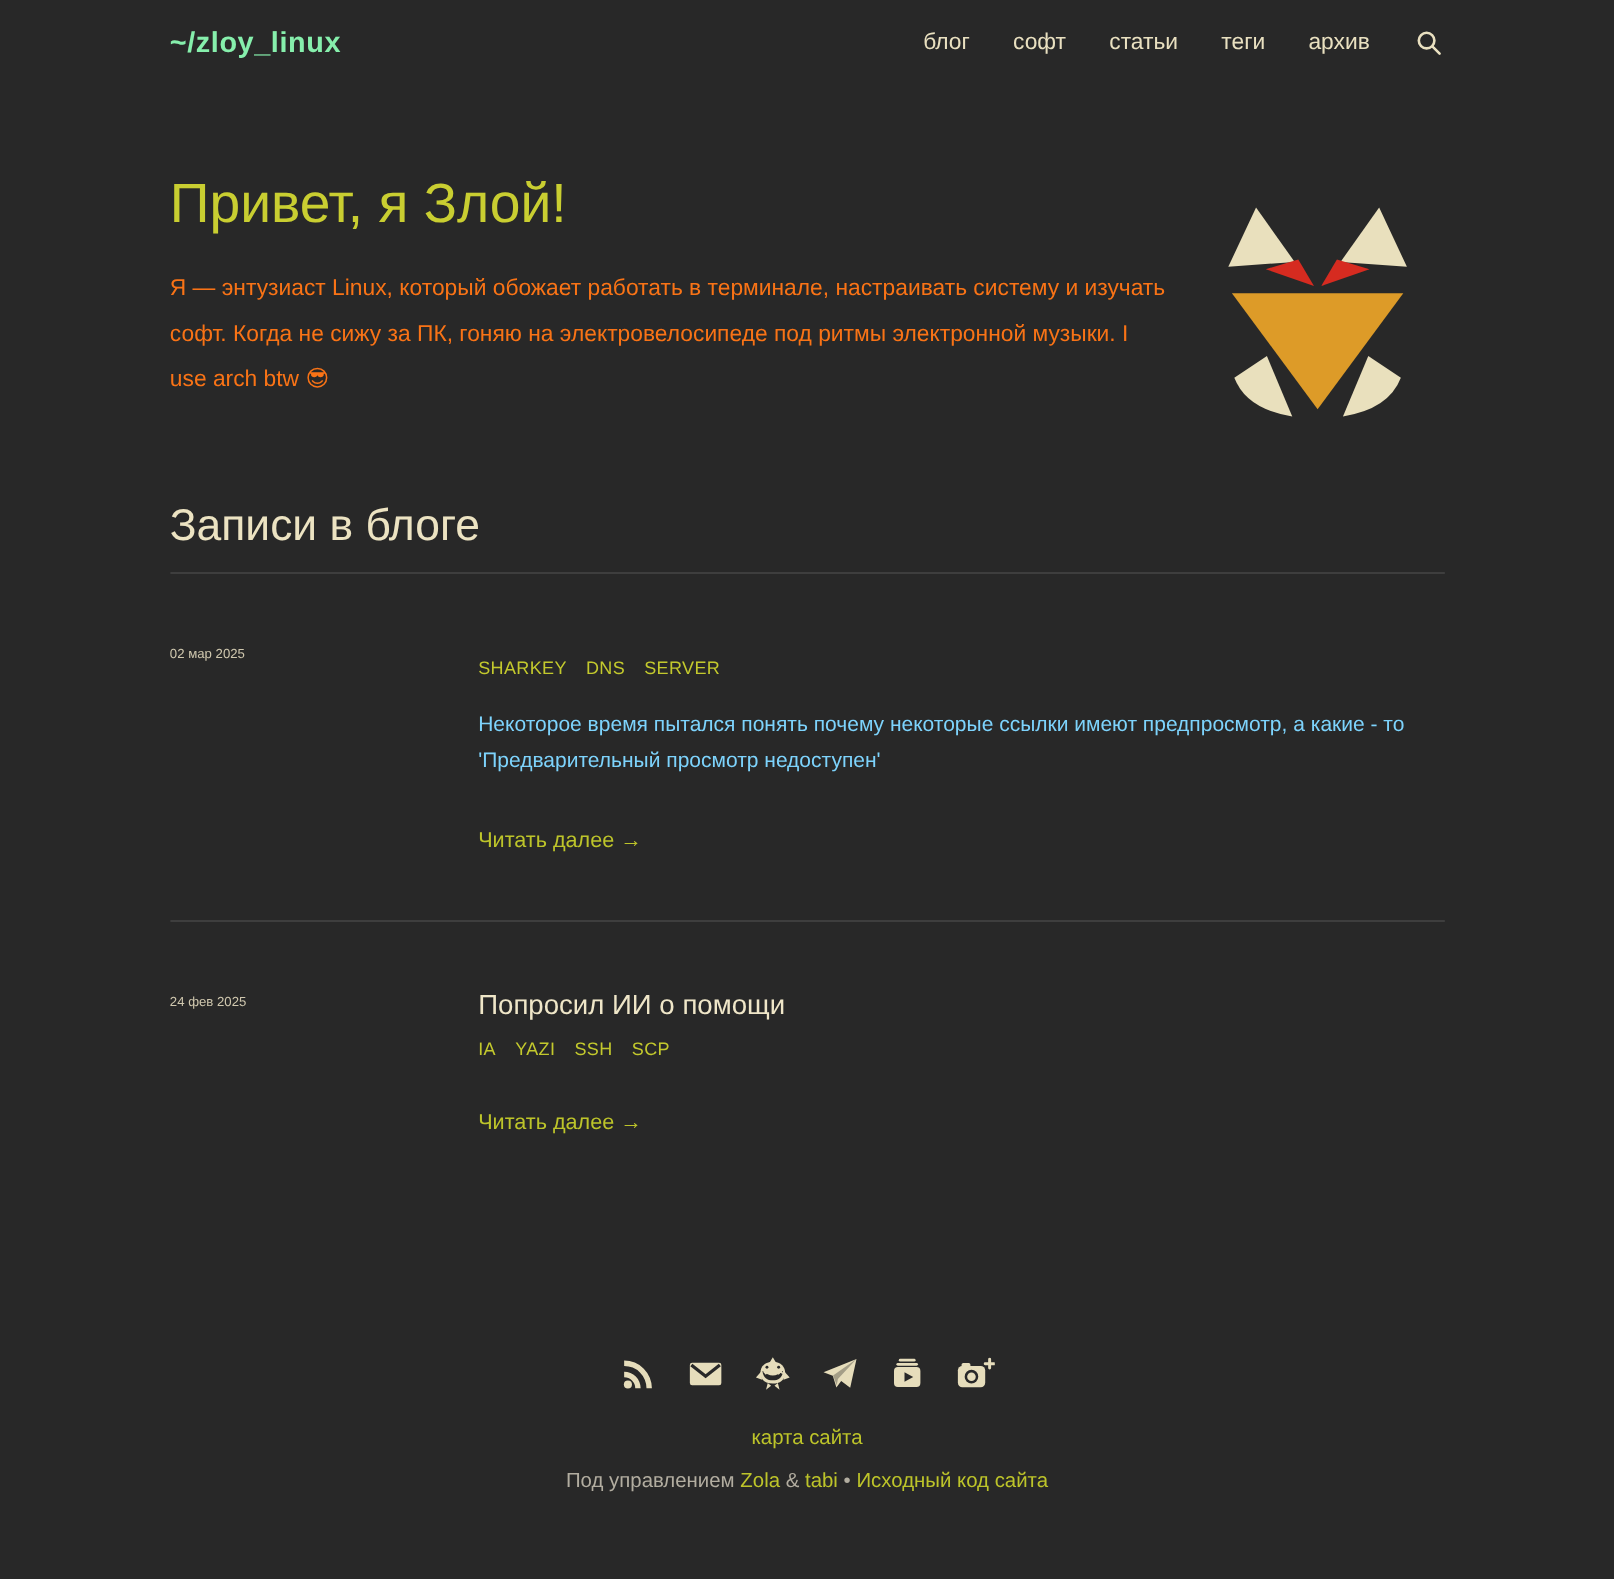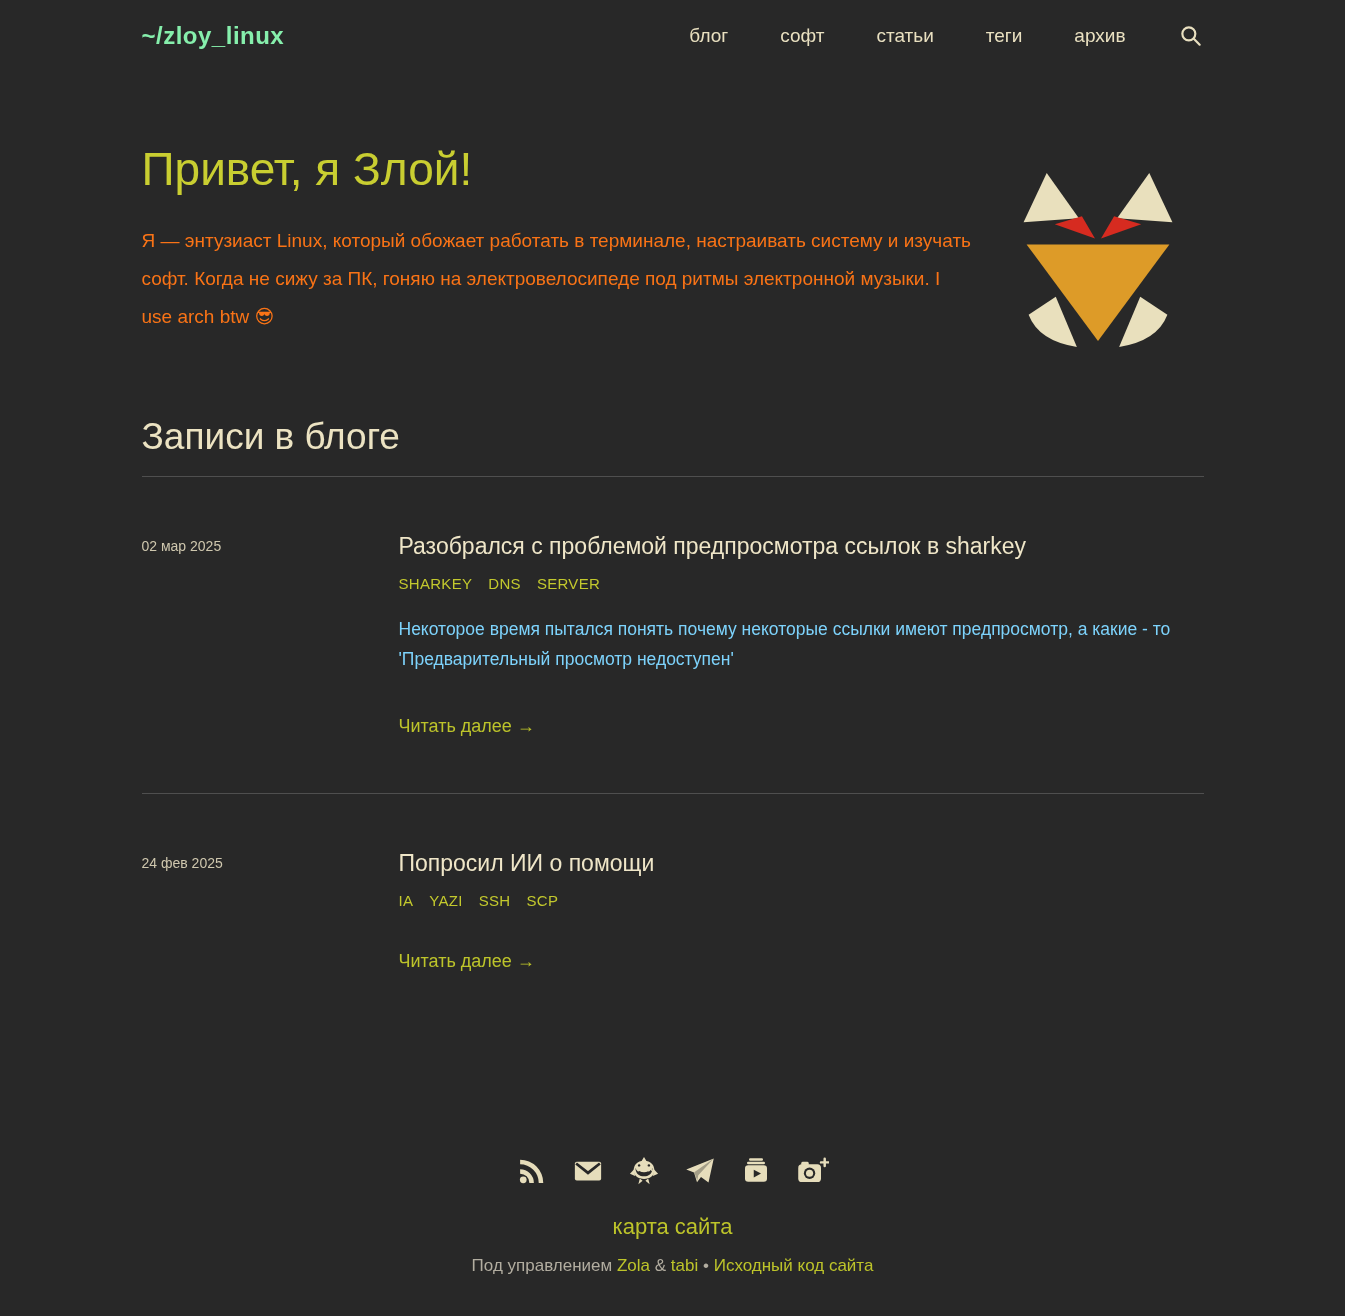--- a/index.html
+++ b/index.html
@@ -9,50 +9,50 @@
     font-family:"Liberation Sans","DejaVu Sans",sans-serif;
     width:1345px;
     min-height:1316px;
   }
   a{text-decoration:none;cursor:pointer;}
   .container{width:1062px;margin:0 auto;}
 
   
   .site-header{display:flex;justify-content:space-between;align-items:center;padding-top:22px;}
   .site-title{font-size:24px;color:#86efac;font-weight:700;letter-spacing:0.5px;}
-  .main-nav{display:flex;align-items:center;gap:52px;font-size:19px;color:#e9e0c0;}
+  .main-nav{display:flex;align-items:center;gap:36px;font-size:19px;color:#e9e0c0;}
   .main-nav a{color:#e9e0c0;}
   .search-btn{display:flex;align-items:center;color:#e9e0c0;background:none;border:none;padding:0;cursor:pointer;}
 
   
   .hero{display:flex;justify-content:space-between;margin-top:92px;}
   .hero-text{width:830px;}
   .hero-title{font-size:46px;font-weight:400;color:#c9ce31;margin:0 0 26px 0;}
   .hero-bio{font-size:19px;line-height:38px;margin:0;color:#f97316;}
   .fox-logo{margin-top:30px;margin-right:28px;flex-shrink:0;}
 
   
   .section-title{font-size:37px;font-weight:400;color:#ece3c2;margin:64px 0 18px 0;}
   .divider{border:none;border-top:1px solid #4f4f4f;margin:0;}
   .post{display:flex;padding:56px 0 56px 0;}
   .post + .post{border-top:1px solid #4f4f4f;}
-  .post-date{width:257px;flex-shrink:0;font-size:14px;color:#cfc7ae;padding-top:5px;}
+  .post-date{width:257px;flex-shrink:0;font-size:11px;color:#cfc7ae;padding-top:5px;}
   .post-body{flex:1;}
   .post-title{font-size:23px;font-weight:400;color:#efe6c8;margin:0;}
   .post-title a{color:#efe6c8;}
   .post-tags{display:flex;gap:16px;margin-top:15px;font-size:15px;letter-spacing:0.3px;}
   .post-tags a{color:#c3c92d;text-transform:uppercase;}
   .post-excerpt{font-size:17.5px;line-height:30px;color:#7dd3fc;margin:22px 0 0 0;max-width:800px;}
   .read-more{display:inline-block;margin-top:42px;font-size:18px;color:#bdc42a;}
 
   
   .site-footer{margin-top:128px;text-align:center;padding-bottom:26px;}
   .social-row{display:flex;justify-content:center;align-items:center;gap:26px;color:#e6ddbb;}
   .social-row a{color:#e6ddbb;display:inline-flex;}
-  .sitemap-link{display:inline-block;margin-top:28px;font-size:22px;color:#bdc42a;}
+  .sitemap-link{display:inline-block;margin-top:28px;font-size:17px;color:#bdc42a;}
   .powered{margin-top:16px;font-size:17px;color:#b2ada0;}
   .powered a{color:#bdc42a;}
 </style>
 </head>
 <body>
 
 <div class="container">
 
   <header class="site-header">
     <a class="site-title">~/zloy_linux</a>
@@ -93,23 +93,20 @@
     </div>
   </section>
 
   <section>
     <h2 class="section-title">Записи в блоге</h2>
     <hr class="divider">
 
     <article class="post">
       <div class="post-date">02 мар 2025</div>
       <div class="post-body">
-        <h3 class="post-title">
-          <a>Разобрался с проблемой предпросмотра ссылок в sharkey</a>
-        </h3>
         <div class="post-tags">
           <a>SHARKEY</a>
           <a>DNS</a>
           <a>SERVER</a>
         </div>
         <p class="post-excerpt">Некоторое время пытался понять почему некоторые ссылки имеют предпросмотр, а какие - то 'Предварительный просмотр недоступен'</p>
         <a class="read-more">Читать далее  →</a>
       </div>
     </article>
 

